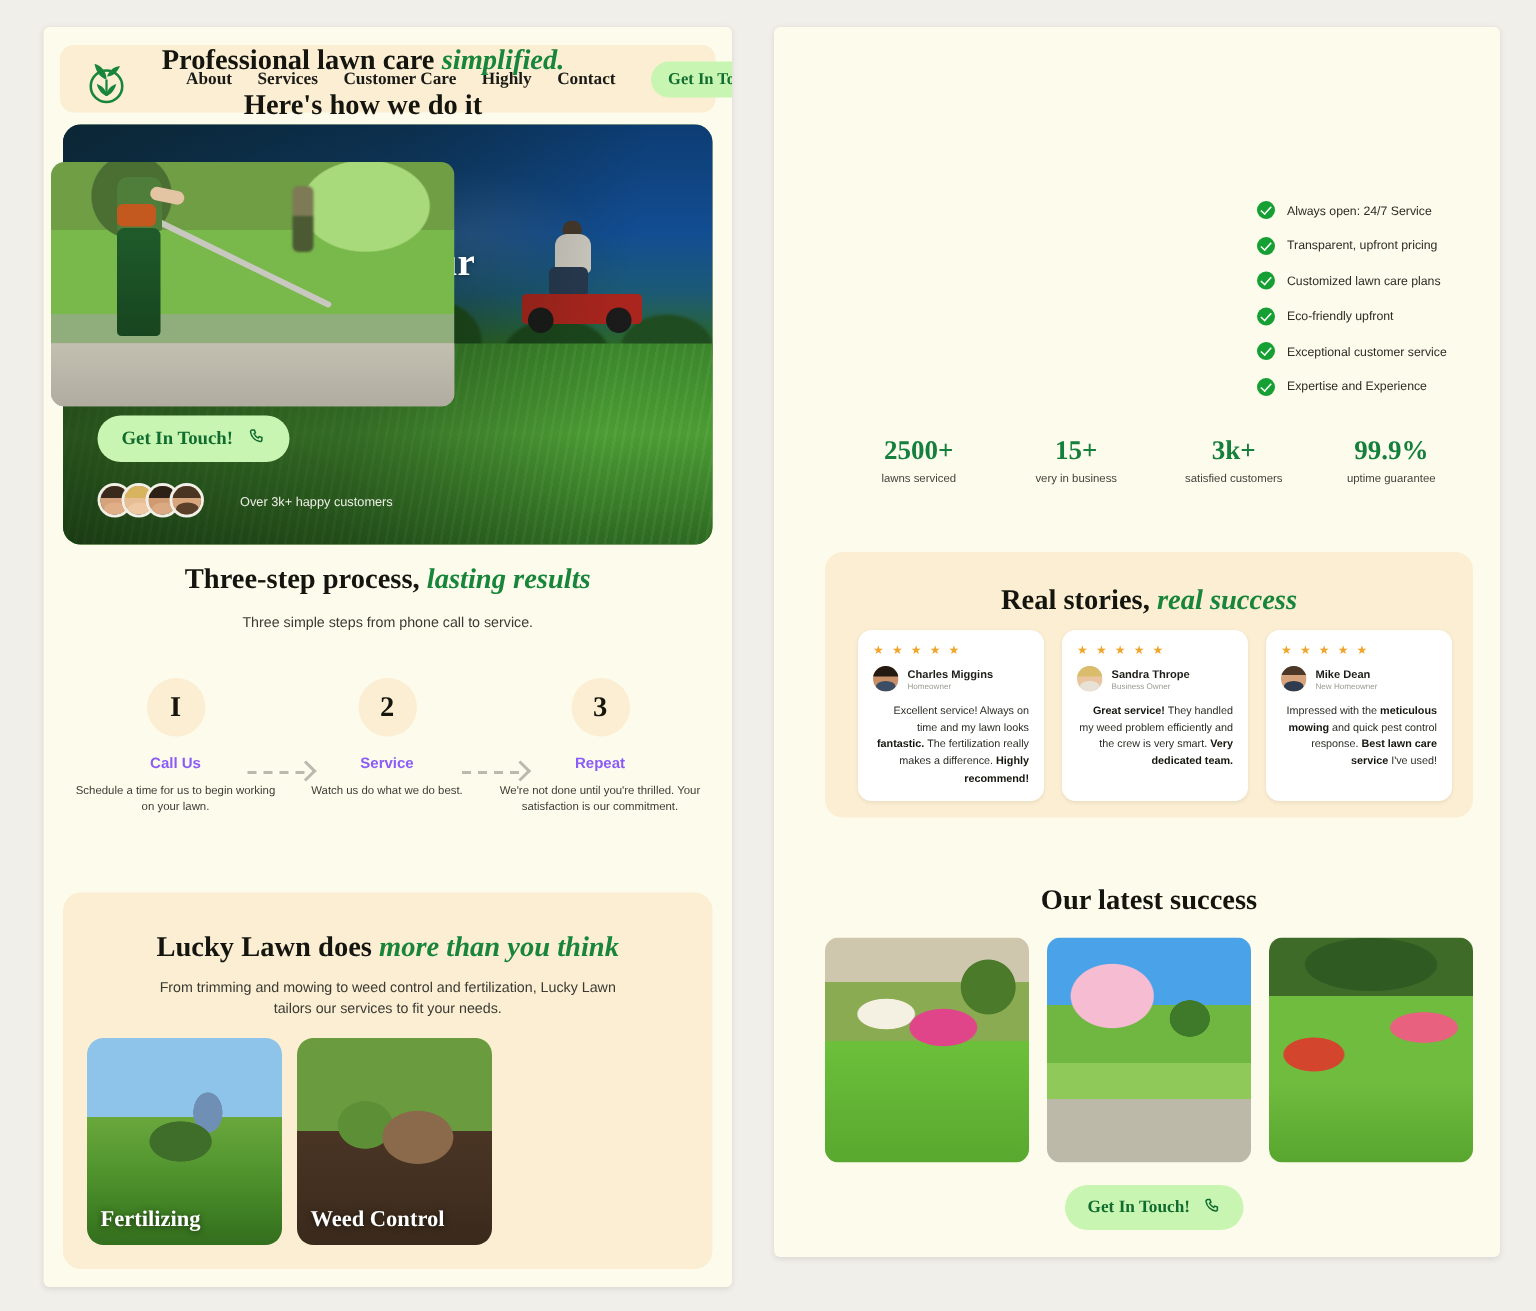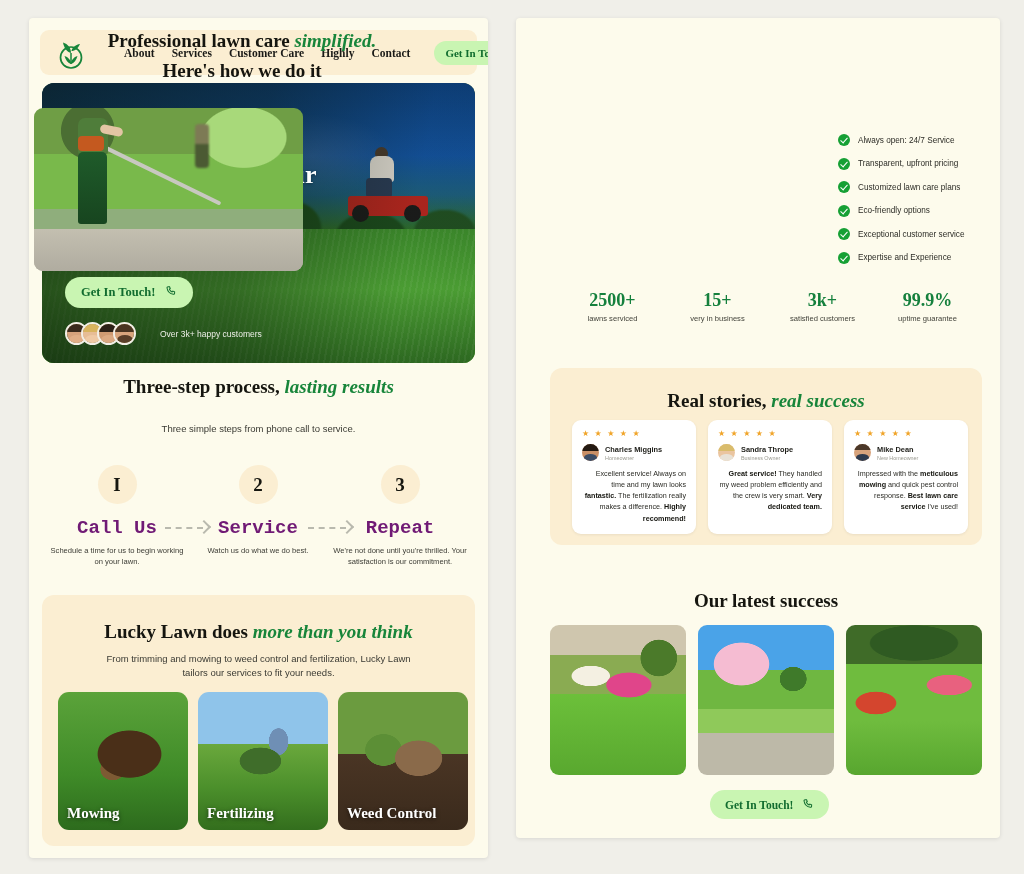--- a/index.html
+++ b/index.html
@@ -156,22 +156,22 @@
   .steps-wrap { position: absolute; left: 13px; top: 358px; width: 433px; }
   .steps { position: relative; margin-top: 29px; height: 110px; }
   .step { position: absolute; top: 0; width: 150px; text-align: center; }
   .s1 { left: 0; } .s2 { left: 141px; } .s3 { left: 283px; }
   .bubble {
     width: 39px; height: 39px; margin: 0 auto; border-radius: 50%;
     background: #fbeed2; display: flex; align-items: center; justify-content: center;
     font-family: "Liberation Serif", serif; font-weight: 700; font-size: 19px; color: #16160f;
   }
   .step-title {
-    margin-top: 13px; font-family: Liberation Mono, monospace;
-    font-weight: 700; font-size: 19px; color: #701a75;
+    margin-top: 13px; font-family: Liberation Sans, sans-serif;
+    font-weight: 700; font-size: 10px; color: #8b5cf6;
   }
   .step-desc { margin-top: 6px; font-size: 7.6px; line-height: 1.45; color: #3c3c35; padding: 0 8px; }
   .arrow { position: absolute; top: 57px; width: 52px; height: 12px; }
   .a1 { left: 123px; } .a2 { left: 266px; }
   .arrow .line {
     position: absolute; left: 0; top: 5px; width: 38px; height: 0;
     border-top: 2px dashed #b9b9ae;
   }
   .arrow .head {
     position: absolute; right: 8px; top: 0;
@@ -423,21 +423,21 @@
           </div>
           <div class="proof-text">Over 3k+ happy customers</div>
         </div>
       </div>
     </div>
 
     <div class="steps-wrap">
       <div class="h-sec">
         <span>Three-step process, </span><i>lasting results</i>
       </div>
-      <div class="p-sec" style="margin-top:24px">Three simple steps from phone call to service.</div>
+      <div class="p-sec" style="margin-top:11px">Three simple steps from phone call to service.</div>
 
       <div class="steps">
         <div class="step s1">
           <div class="bubble">I</div>
           <div class="step-title">Call Us</div>
           <div class="step-desc">Schedule a time for us to begin working on your lawn.</div>
         </div>
         <div class="arrow a1">
             <div class="line"></div>
             <div class="head"></div>
@@ -459,23 +459,20 @@
       </div>
     </div>
 
     <div class="services">
       <div class="h-sec" style="position:absolute;left:0;right:0;top:26px">
         <span>Lucky Lawn does </span><i>more than you think</i>
       </div>
       <div class="p-sec" style="position:absolute;left:60px;right:60px;top:57px">From trimming and mowing to weed control and fertilization, Lucky Lawn tailors our services to fit your needs.</div>
 
       <div class="svc-cards">
-        <div class="svc-card img-mowing">
-          <div class="label">Mowing</div>
-        </div>
         <div class="svc-card img-fert">
           <div class="label">Fertilizing</div>
         </div>
         <div class="svc-card img-weed">
           <div class="label">Weed Control</div>
         </div>
       </div>
     </div>
   </div>
 
@@ -510,21 +507,21 @@
     <div class="chk">
         <span class="dot"></span>
         <span>Transparent, upfront pricing</span>
       </div>
     <div class="chk">
         <span class="dot"></span>
         <span>Customized lawn care plans</span>
       </div>
     <div class="chk">
         <span class="dot"></span>
-        <span>Eco-friendly options</span>
+        <span>Eco-friendly upfront</span>
       </div>
     <div class="chk">
         <span class="dot"></span>
         <span>Exceptional customer service</span>
       </div>
     <div class="chk">
         <span class="dot"></span>
         <span>Expertise and Experience</span>
       </div>
   </div>

